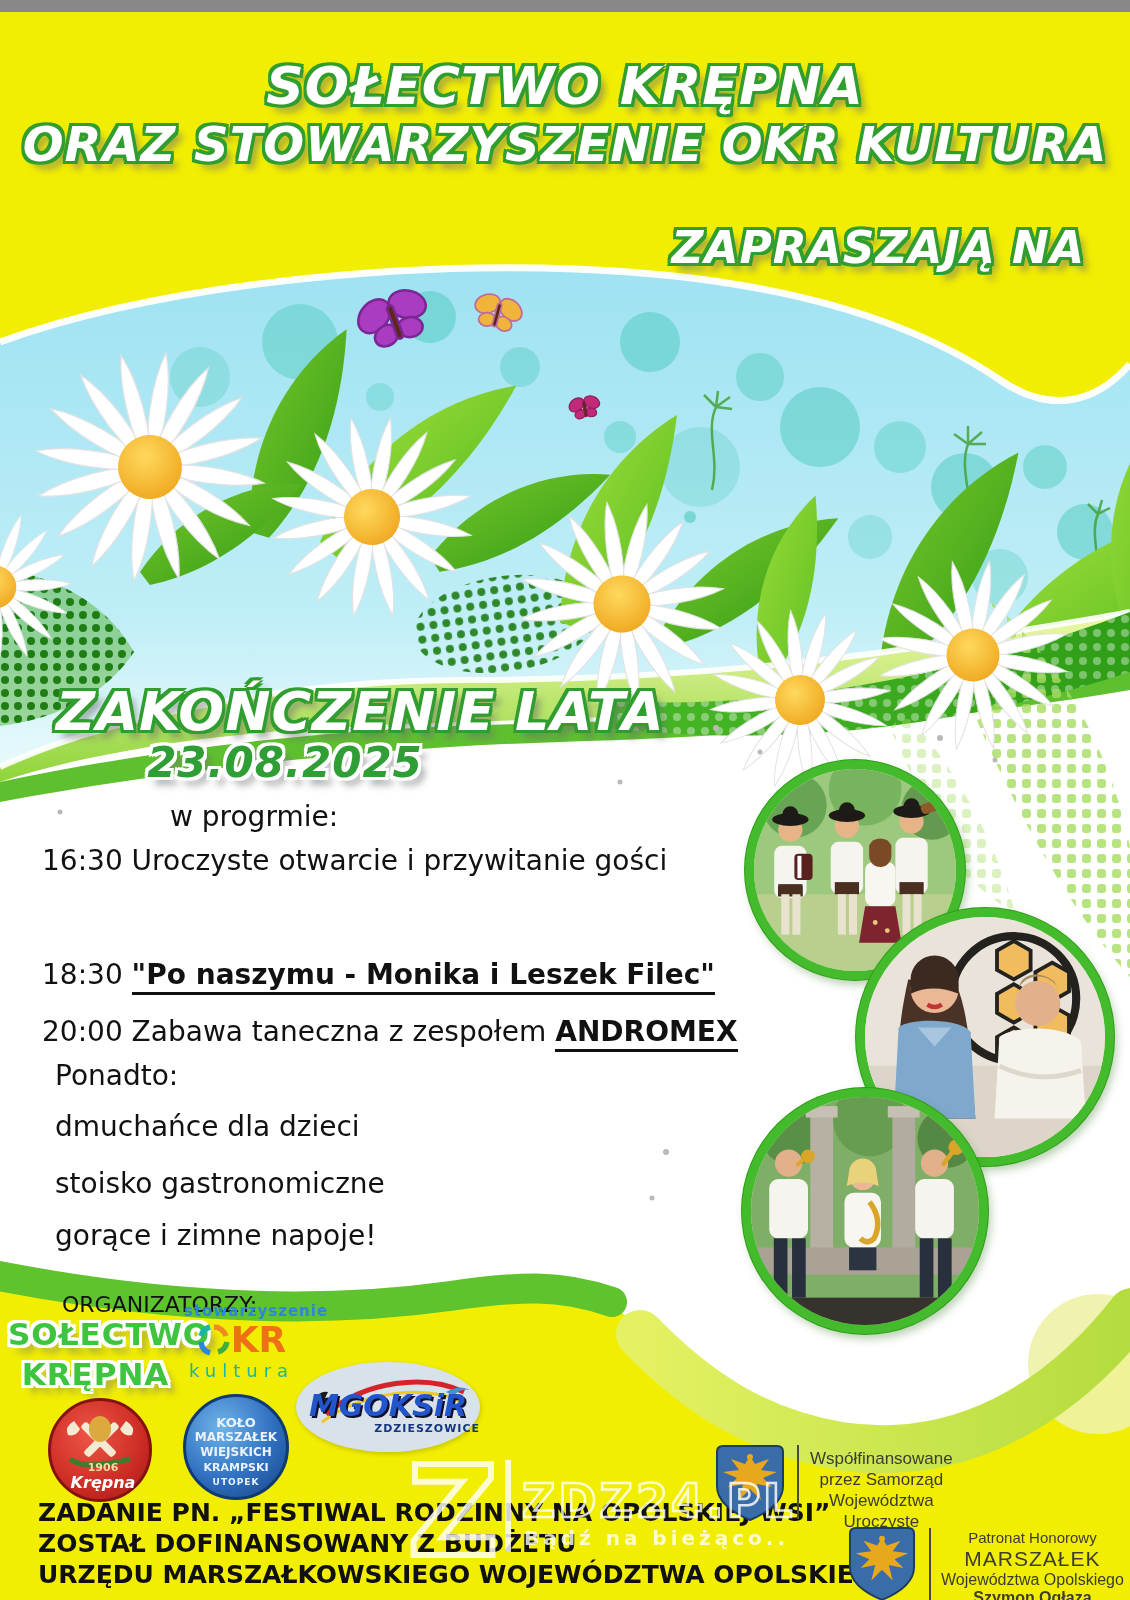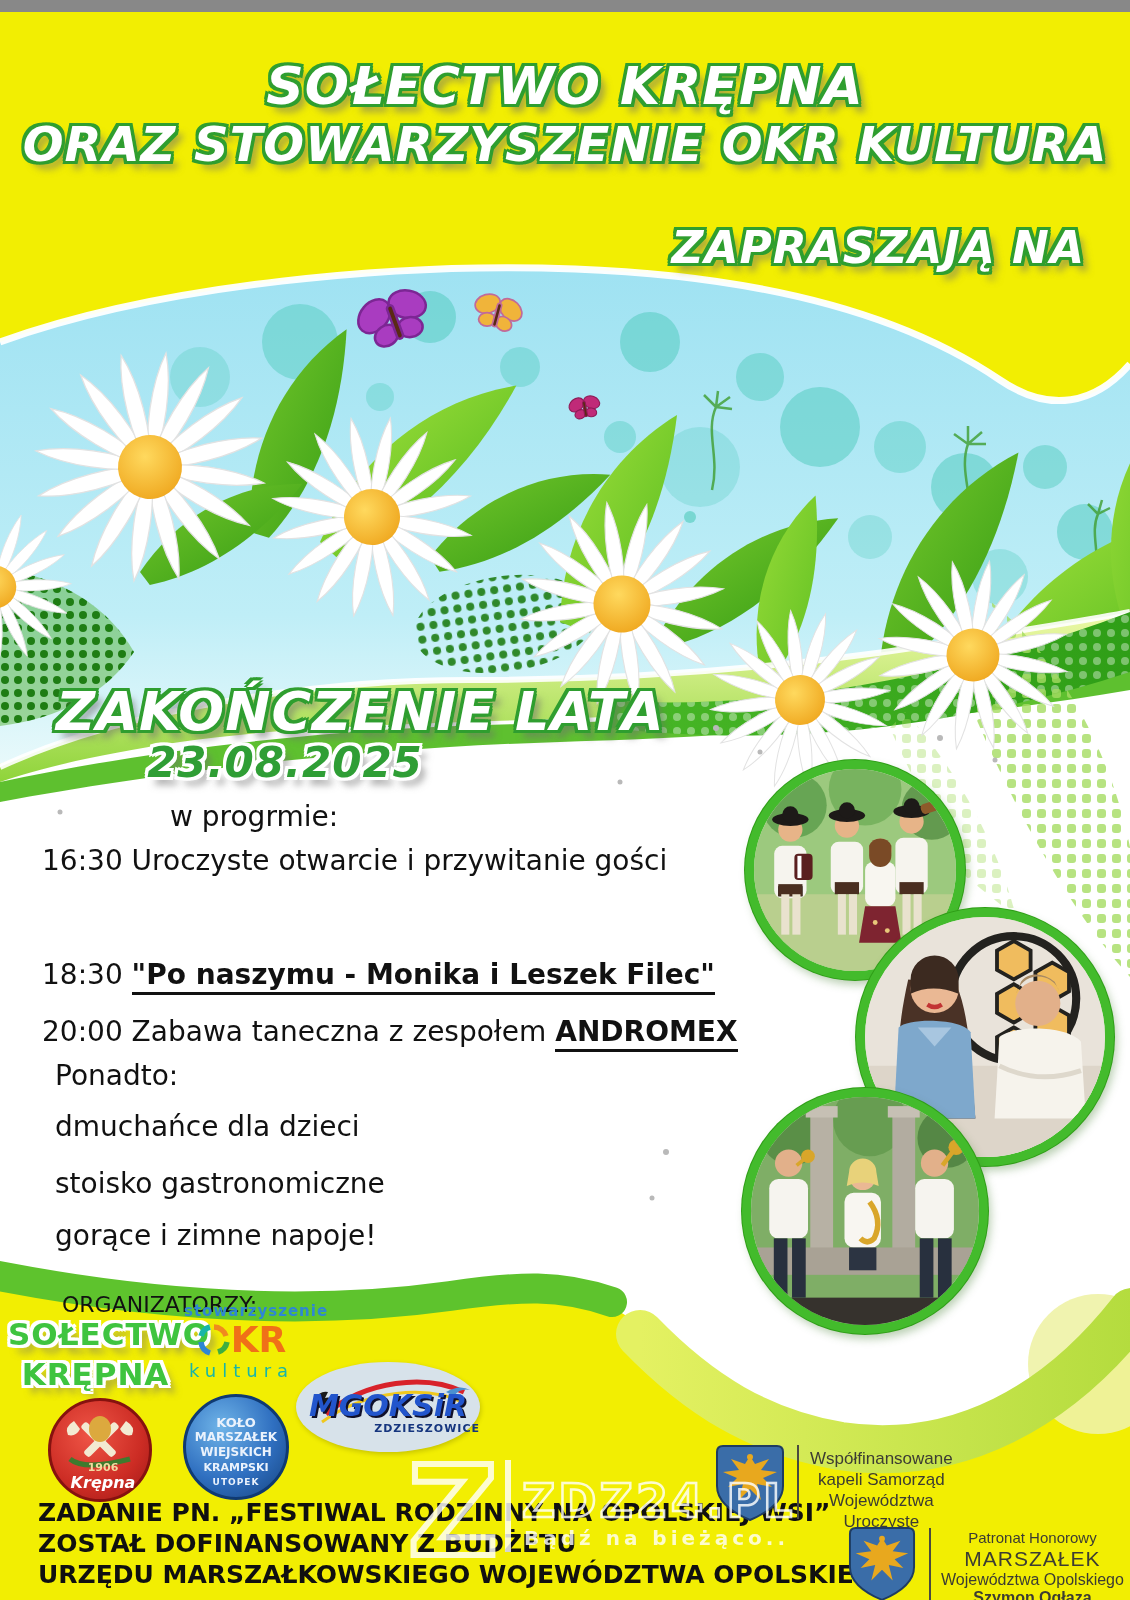--- a/index.html
+++ b/index.html
@@ -437,21 +437,21 @@
   <svg class="abs" style="left:715px;top:1432px;z-index:5;" width="70" height="78" viewBox="0 0 70 78">
     <path d="M2,8 Q2,2 8,2 H62 Q68,2 68,8 V42 Q68,62 35,76 Q2,62 2,42 Z" fill="#3a6da8" stroke="#1e3c62" stroke-width="2"></path>
     <g fill="#e8a81e">
       <polygon points="35,12 30,20 16,15 24,26 8,28 22,34 13,43 28,40 24,56 35,45 46,56 42,40 57,43 48,34 62,28 46,26 54,15 40,20"></polygon>
       <circle cx="35" cy="13" r="3"></circle>
     </g>
   </svg>
   <div class="abs" style="left:797px;top:1433px;width:2px;height:74px;background:#4a4a40;z-index:5;"></div>
   <div class="abs sponsor" style="left:810px;top:1436px;font-size:17px;line-height:21px;z-index:5;">
     <div class="nowrap">Współfinansowane</div>
-    <div class="nowrap">kapeli Samorząd</div>
+    <div class="nowrap">przez Samorząd</div>
     <div class="nowrap">Województwa</div>
     <div class="nowrap">Uroczyste</div>
   </div>
 
   <svg class="abs" style="left:848px;top:1514px;z-index:5;" width="68" height="76" viewBox="0 0 70 78">
     <path d="M2,8 Q2,2 8,2 H62 Q68,2 68,8 V42 Q68,62 35,76 Q2,62 2,42 Z" fill="#3a6da8" stroke="#1e3c62" stroke-width="2"></path>
     <g fill="#e8a81e">
       <polygon points="35,12 30,20 16,15 24,26 8,28 22,34 13,43 28,40 24,56 35,45 46,56 42,40 57,43 48,34 62,28 46,26 54,15 40,20"></polygon>
       <circle cx="35" cy="13" r="3"></circle>
     </g>

